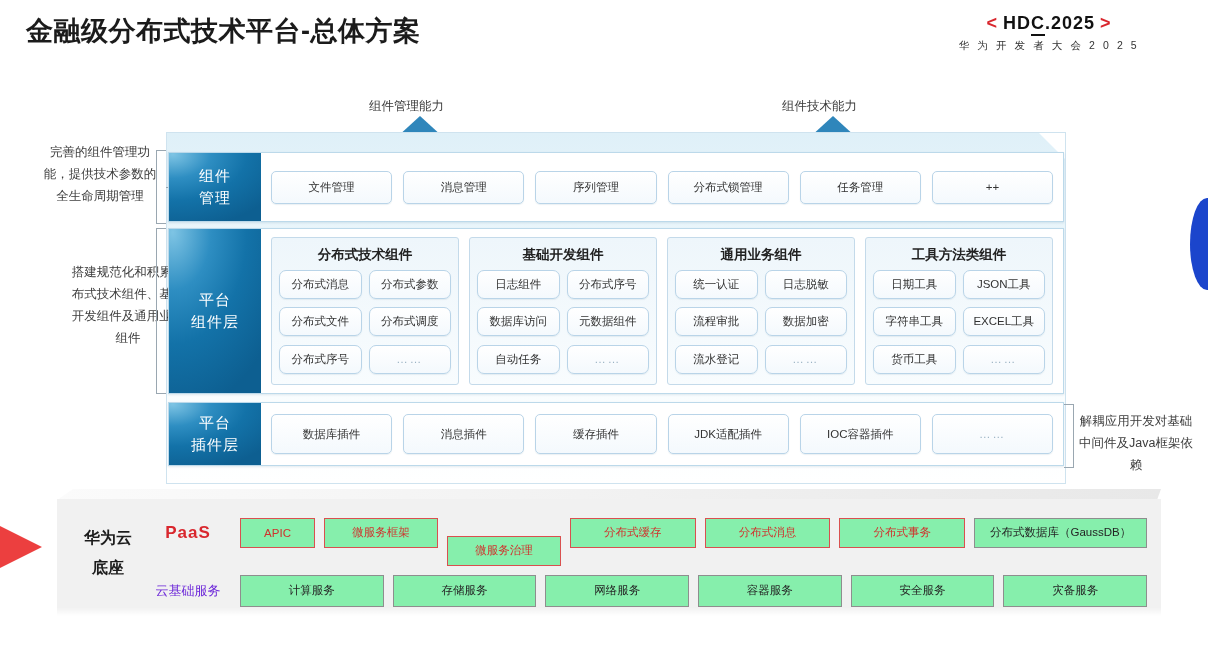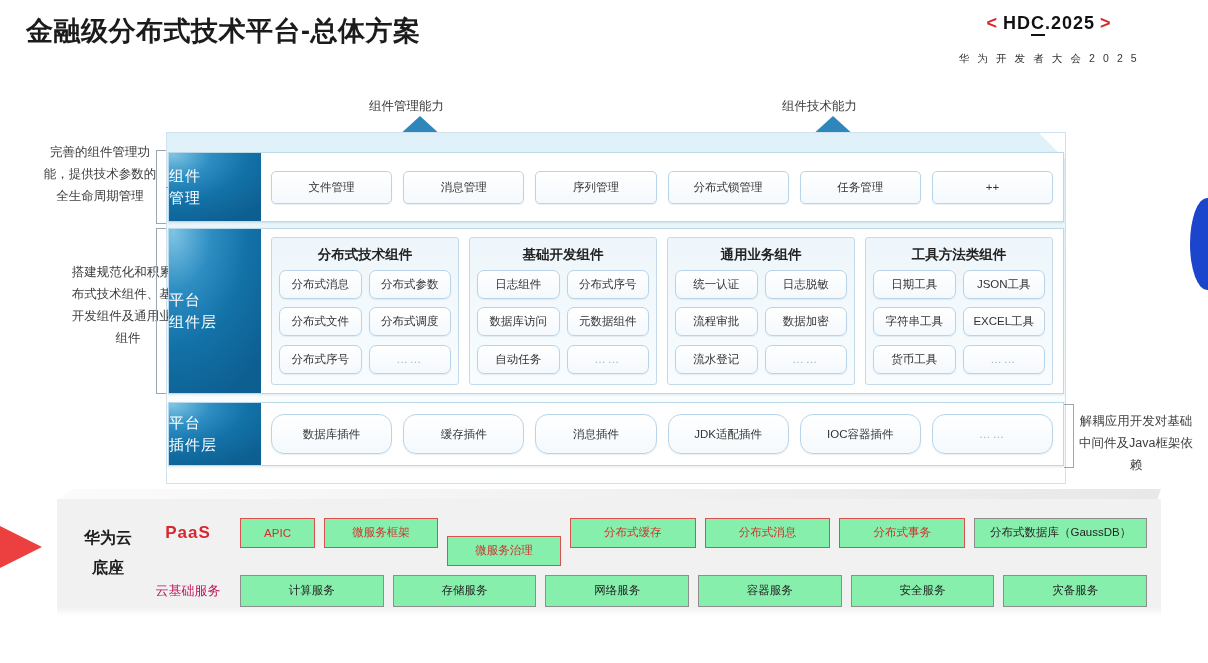--- a/index.html
+++ b/index.html
@@ -22,21 +22,21 @@
     position:absolute;right:14px;top:14px;
     text-align:center;width:290px;
   }
   .hdc-main{
     font-size:18px;font-weight:bold;color:#111;
     letter-spacing:1px;white-space:nowrap;line-height:1;
   }
   .hdc-main .brk{color:#d9272e;font-weight:bold;margin:0 5px;}
   .hdc-main .und{border-bottom:2px solid #111;padding-bottom:1px;}
   .hdc-sub{
-    margin-top:20px;font-size:10.5px;color:#333;letter-spacing:2.6px;
+    margin-top:7px;font-size:10.5px;color:#333;letter-spacing:2.6px;
     white-space:nowrap;
   }
 
   
   .red-wedge{
     position:absolute;left:-42px;top:505px;width:84px;height:84px;
     background:#ec3f3f;border-radius:0 50% 50% 0;
     clip-path:polygon(0 0,100% 50%,0 100%);
   }
   .blue-lens{
@@ -75,21 +75,21 @@
   .row{
     position:absolute;display:flex;align-items:stretch;
     background:#ffffff;border:1px solid #bcd9ea;
     box-shadow:0 1px 2px rgba(40,90,130,.13);
   }
   .row-label{
     width:92px;flex:0 0 92px;
     background:
       radial-gradient(130% 110% at 4% 2%, #7ec4e4 0%, #2e8ec2 32%, #1372a8 62%, #0d5f91 100%);
     color:#ffffff;display:flex;flex-direction:column;
-    align-items:flex-start;justify-content:center;
+    align-items:center;justify-content:center;
     font-size:15px;line-height:1.45;letter-spacing:1px;
   }
   .row-body{flex:1;display:flex;align-items:center;}
 
   
   .chip{
     border:1px solid #b9d4e8;border-radius:5px;
     background:linear-gradient(180deg,#ffffff 0%,#f4f9fd 100%);
     color:#333;font-size:11.5px;
     display:flex;align-items:center;justify-content:center;
@@ -118,21 +118,21 @@
   }
   .group-grid{
     flex:1;display:grid;grid-template-columns:1fr 1fr;
     gap:5px 7px;
   }
   .group-grid .chip{height:27px;font-size:11.5px;border-radius:7px;}
 
   
   #row-pluglayer{left:168px;top:402px;width:894px;height:62px;}
   #row-pluglayer .row-body{padding:0 10px;gap:11px;}
-  #row-pluglayer .chip{height:38px;flex:1;border-radius:13px;}
+  #row-pluglayer .chip{height:38px;flex:1;}
 
   
   .note{
     position:absolute;font-size:12.5px;color:#3c3c3c;line-height:1.75;
     text-align:center;
   }
   .bracket{
     position:absolute;border:1px solid #9aa7b1;border-right:none;width:9px;
   }
   .bracket.right{border:1px solid #9aa7b1;border-left:none;}
@@ -161,21 +161,21 @@
   .cloud-name{
     width:74px;flex:0 0 74px;text-align:center;
     font-size:16px;font-weight:bold;color:#1c1c1c;line-height:1.9;
   }
   .cloud-rows{flex:1;display:flex;flex-direction:column;gap:9px;}
   .cloud-row{display:flex;align-items:center;gap:9px;}
   .cloud-tier{
     width:86px;flex:0 0 86px;text-align:center;white-space:nowrap;
   }
   .tier-paas{font-size:17px;font-weight:bold;color:#d9272e;letter-spacing:1px;}
-  .tier-base{font-size:13px;color:#be185d;}
+  .tier-base{font-size:13px;color:#6d28d9;}
   .pill{
     height:28px;display:flex;align-items:center;justify-content:center;
     font-size:11.5px;background:#86efac;white-space:nowrap;
   }
   .pill.red{border:1.4px solid #d9504f;color:#d0312d;}
   .pill.gray{border:1.4px solid #8e8e8e;color:#242424;text-align:center;}
   .pill.base{border:1.4px solid #8e8e8e;color:#242424;height:30px;}
 </style>
 </head>
 <body>
@@ -298,22 +298,22 @@
     </div>
   </div>
 
   <div class="row" id="row-pluglayer">
     <div class="row-label">
       <span>平台</span>
       <span>插件层</span>
     </div>
     <div class="row-body">
       <div class="chip">数据库插件</div>
+      <div class="chip">消息插件</div>
       <div class="chip">缓存插件</div>
-      <div class="chip">消息插件</div>
       <div class="chip">JDK适配插件</div>
       <div class="chip">IOC容器插件</div>
       <div class="chip dots">……</div>
     </div>
   </div>
 
   <div class="slab-top"></div>
   <div class="slab">
     <div class="slab-inner">
       <div class="cloud-name">

